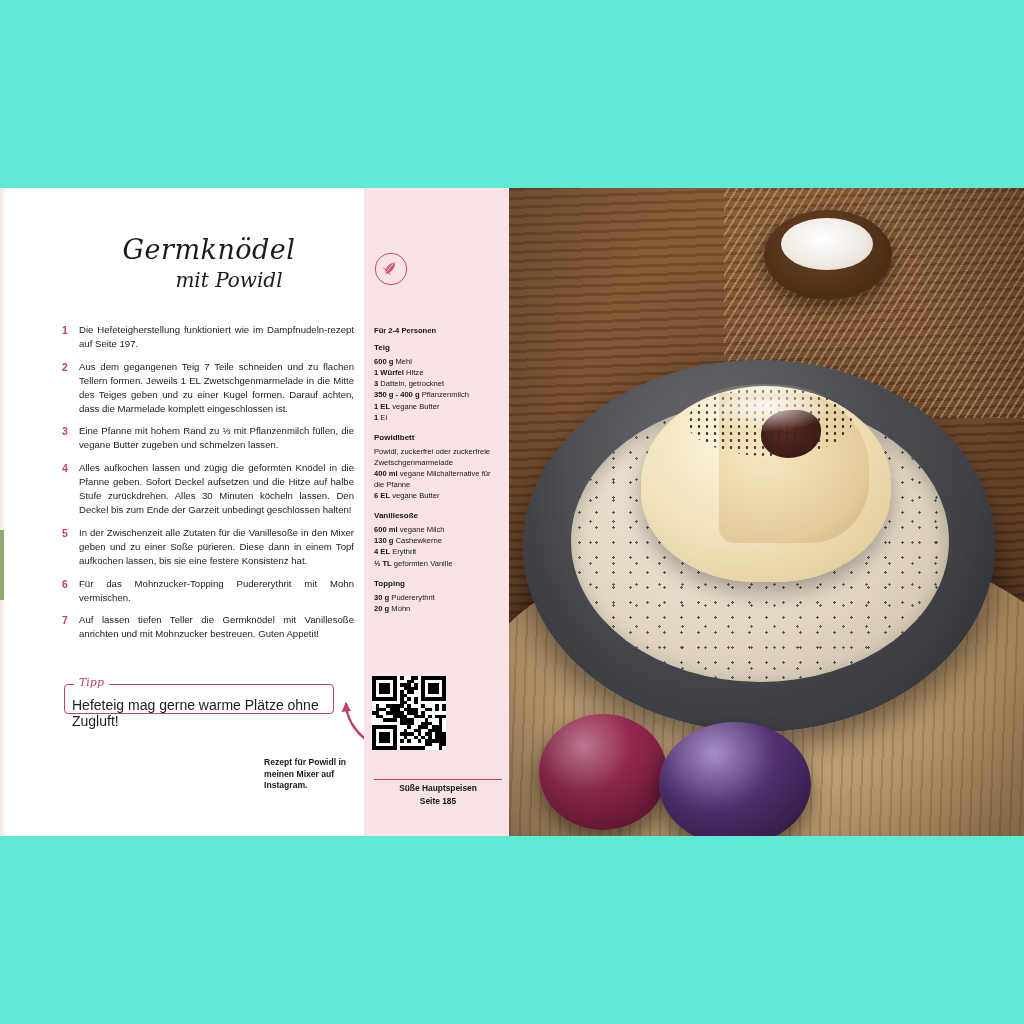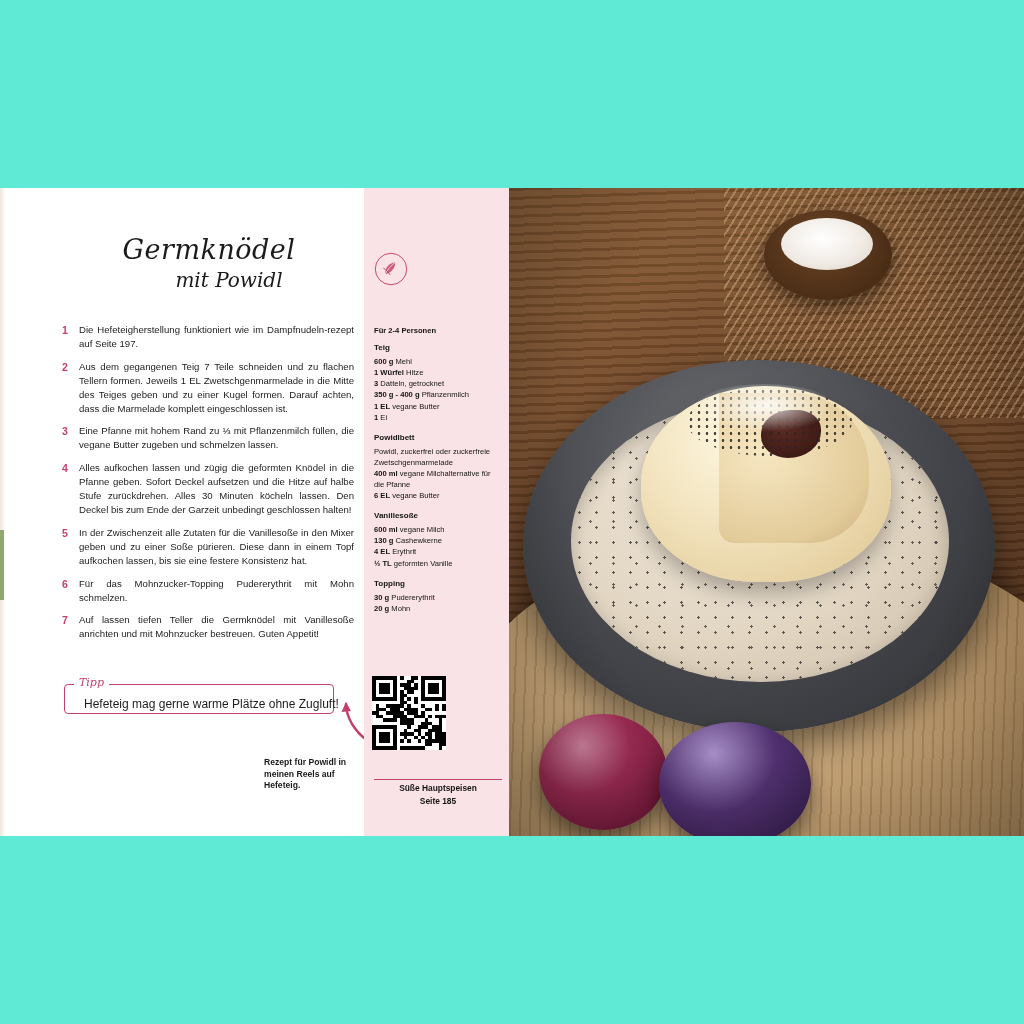--- a/index.html
+++ b/index.html
@@ -97,23 +97,23 @@
     left: 74px; top: 676px;
     background: #ffffff;
     padding: 0 5px;
     font-family: "DejaVu Serif", serif;
     font-style: italic;
     font-size: 11px;
     color: #c2416b;
   }
   .tip-text {
     position: absolute;
-    left: 84px; top: 697px;
+    left: 72px; top: 697px;
     width: 258px;
-    font-size: 12px;
+    font-size: 14px;
     color: #1d1d1d;
   }
 
   
   .arrow-note {
     position: absolute;
     left: 264px; top: 757px;
     width: 86px;
     font-size: 8.6px;
     font-weight: bold;
@@ -374,37 +374,37 @@
     <div class="step">
       <div class="step-num">4</div>
       <div class="step-txt">Alles aufkochen lassen und zügig die geformten Knödel in die Pfanne geben. Sofort Deckel aufsetzen und die Hitze auf halbe Stufe zurückdrehen. Alles 30 Minuten köcheln lassen. Den Deckel bis zum Ende der Garzeit unbedingt geschlossen halten!</div>
     </div>
     <div class="step">
       <div class="step-num">5</div>
       <div class="step-txt">In der Zwischenzeit alle Zutaten für die Vanillesoße in den Mixer geben und zu einer Soße pürieren. Diese dann in einem Topf aufkochen lassen, bis sie eine festere Konsistenz hat.</div>
     </div>
     <div class="step">
       <div class="step-num">6</div>
-      <div class="step-txt">Für das Mohnzucker-Topping Pudererythrit mit Mohn schmelzen.</div>
+      <div class="step-txt">Für das Mohnzucker-Topping Pudererythrit mit Mohn vermischen.</div>
     </div>
     <div class="step">
       <div class="step-num">7</div>
       <div class="step-txt">Auf lassen tiefen Teller die Germknödel mit Vanillesoße anrichten und mit Mohnzucker bestreuen. Guten Appetit!</div>
     </div>
   </div>
 
   <div class="tip-box"></div>
   <div class="tip-label">Tipp</div>
   <div class="tip-text">Hefeteig mag gerne warme Plätze ohne Zugluft!</div>
 
   <svg class="arrow-svg" viewBox="0 0 46 60">
     <path d="M44 52 C36 50 22 44 12 28 C8 21 6 14 6 8" stroke="#c2416b" stroke-width="2.4" fill="none" stroke-linecap="round"></path>
     <path d="M6 6 L1.5 16 L11 15 Z" fill="#c2416b"></path>
   </svg>
-  <div class="arrow-note">Rezept für Powidl in meinen Reels auf Hefeteig.</div>
+  <div class="arrow-note">Rezept für Powidl in meinen Mixer auf Instagram.</div>
 
   <div class="pink-col"></div>
 
   <svg class="logo-stamp" viewBox="0 0 40 40">
     <circle cx="20" cy="20" r="18.5" fill="none" stroke="#c2416b" stroke-width="1.1"></circle>
     <path d="M13 26 C13 18 18 13 25 12 C25 19 20 25 13 26 Z" fill="#c2416b" opacity=".85"></path>
     <path d="M25 12 C20 16 16 21 13 26" stroke="#f9e3e6" stroke-width="1" fill="none"></path>
     <path d="M19 27 C17 24 15 21 11 19" stroke="#c2416b" stroke-width="1.1" fill="none"></path>
   </svg>
 

